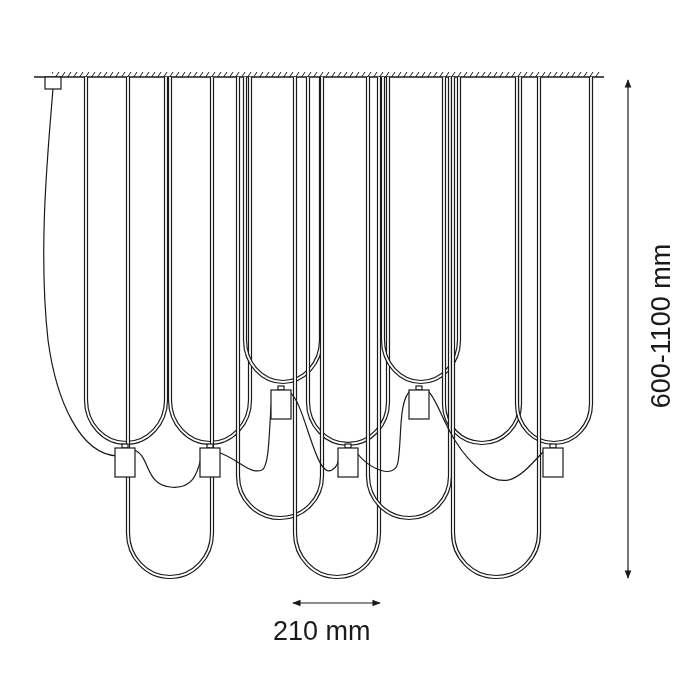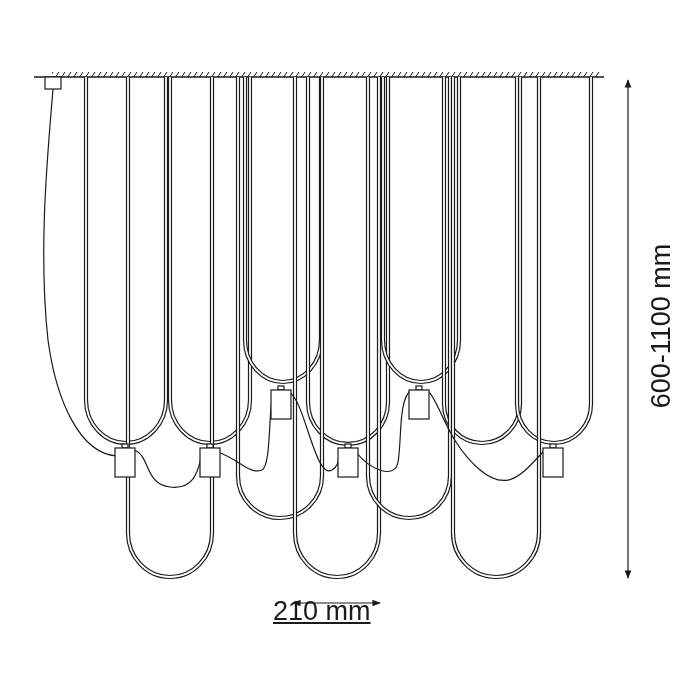--- a/index.html
+++ b/index.html
@@ -1,19 +1,19 @@
 <!DOCTYPE html>
 <html><head>
 <meta charset="utf-8">
 <style>
   html, body { margin: 0; padding: 0; background: #ffffff; }
   body { width: 700px; height: 700px; position: relative; overflow: hidden; font-family: "Liberation Sans", sans-serif; }
   #drawing { position: absolute; left: 0; top: 0; width: 700px; height: 700px; }
   .lbl { position: absolute; color: #1a1a1a; font-family: "Liberation Sans", sans-serif; font-size: 27px; white-space: nowrap; }
-  #width-label { left: 273px; top: 596px; text-decoration: underline; }
+  #width-label { left: 273px; top: 616px; }
   #height-label { left: 661px; top: 326px; transform: translate(-50%, -50%) rotate(-90deg); transform-origin: center center; }
 </style>
 </head>
 <body>
 
 <svg id="drawing" viewBox="0 0 700 700" xmlns="http://www.w3.org/2000/svg">
   <defs>
     <marker id="arrowhead" viewBox="0 0 10 10" refX="9" refY="5" markerWidth="7" markerHeight="7" orient="auto-start-reverse">
       <path d="M0,1 L10,5 L0,9 Z" fill="#1a1a1a"></path>
     </marker>

